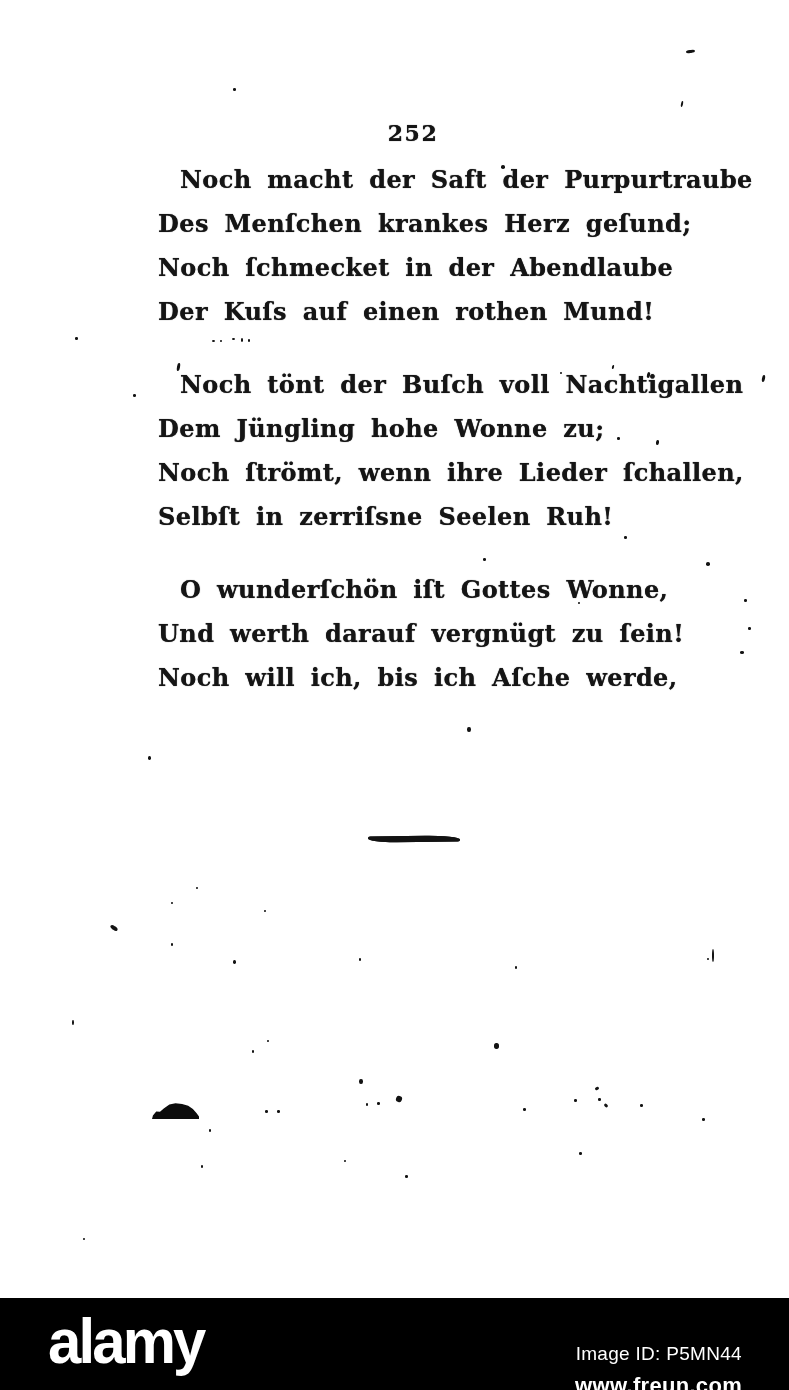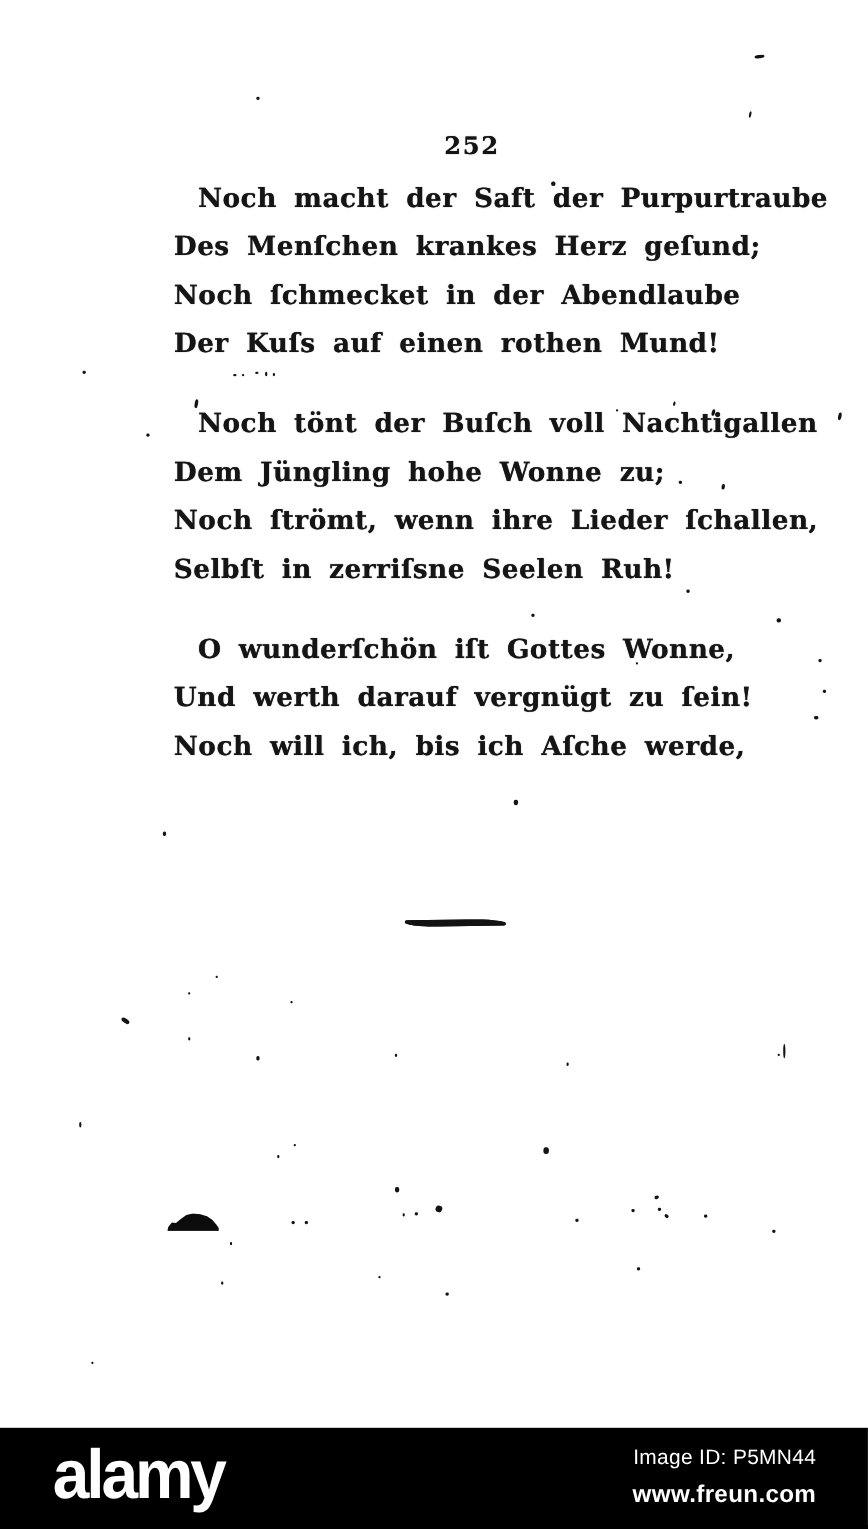--- a/index.html
+++ b/index.html
@@ -18,21 +18,20 @@
   }
 
   .page-number {
     position: absolute;
     top: 120px; left: 413px;
     transform: translateX(-50%);
     font-size: 22px; font-weight: 700;
     letter-spacing: 1.5px;
     color: #141414;
     text-shadow: 0 0 0.8px rgba(15,15,15,0.9);
-    margin-left: 16px;
   }
 
   .poem {
     position: absolute;
     left: 158px; top: 164px;
     font-size: 24px; font-weight: 700;
     letter-spacing: 0.4px;
     word-spacing: 7px;
     color: #151515;
     text-shadow: 0 0 0.8px rgba(15,15,15,0.85);
@@ -87,20 +86,21 @@
   .alamy-meta {
     position: absolute;
     right: 47px; top: 17px;
     text-align: right;
     color: #ffffff;
   }
   .alamy-image-id {
     font-size: 19px; font-weight: 400;
     margin-bottom: 8px;
     letter-spacing: 0.3px;
+    margin-top: 28px;
   }
   .alamy-url {
     font-size: 22px; font-weight: 700;
     letter-spacing: 0.3px;
   }
 </style>
 </head>
 <body>
 
 <div class="scan-page">

